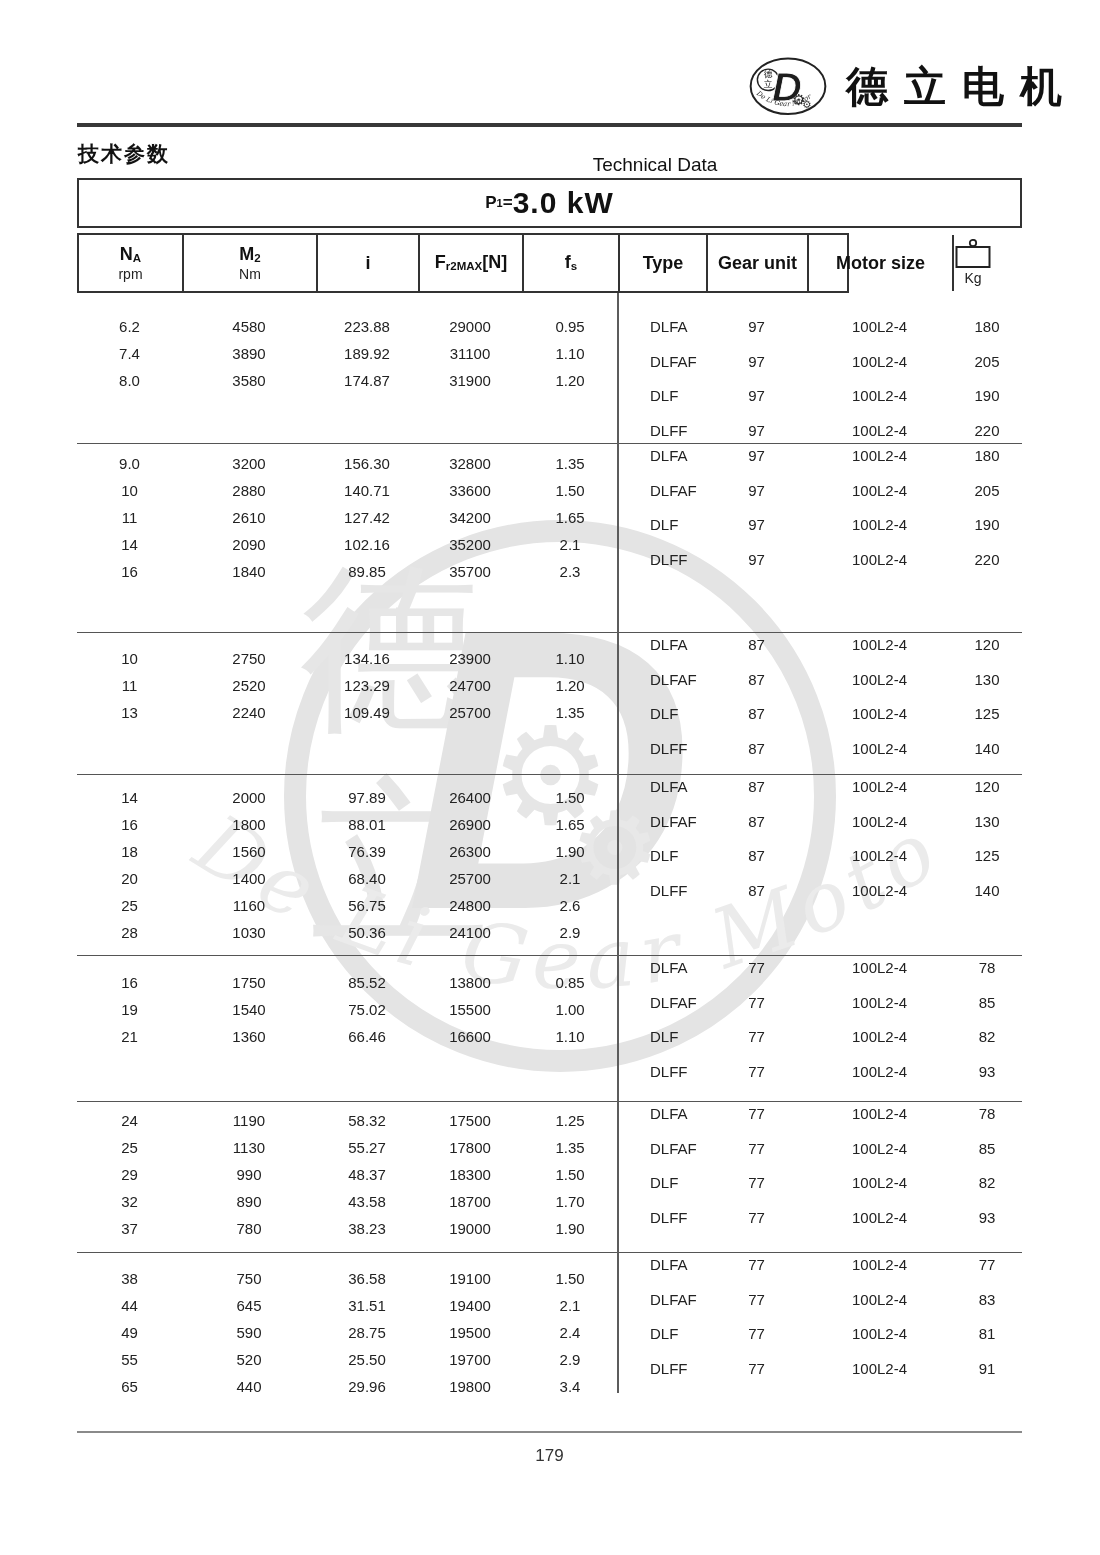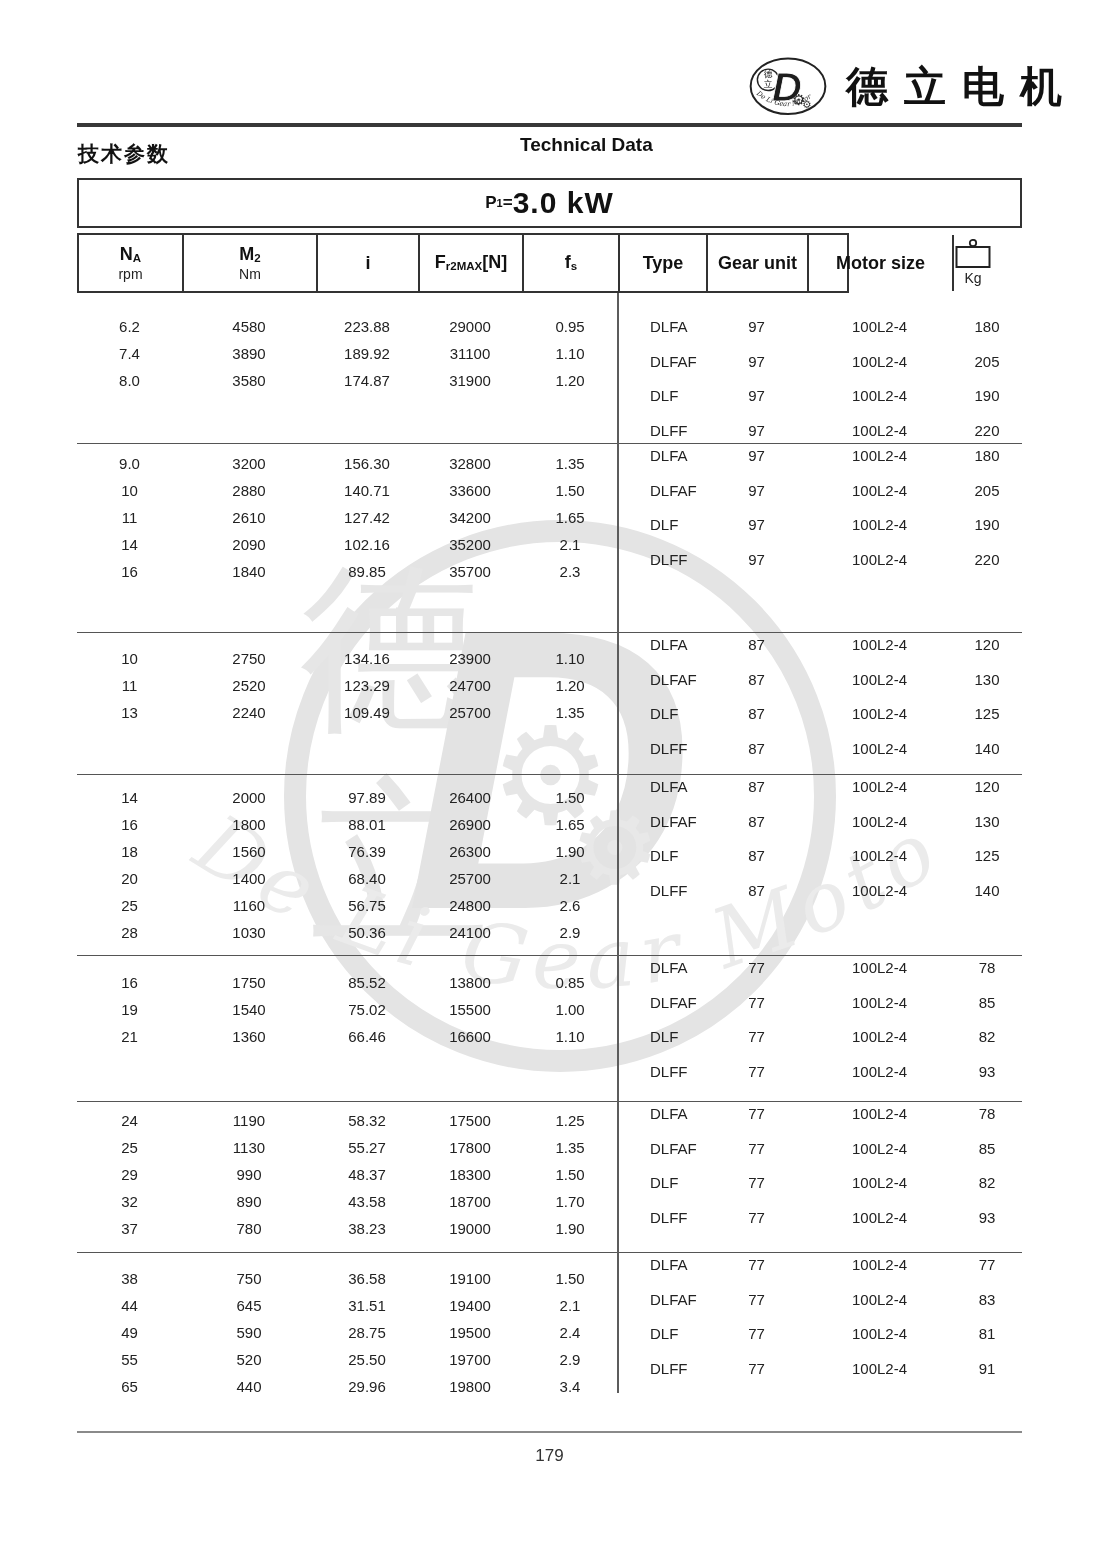--- a/index.html
+++ b/index.html
@@ -17,21 +17,21 @@
   
   .logo-area { position:absolute; top:56px; left:748px; display:flex; align-items:center; gap:18px; z-index:2; }
   .brand-name {
     font-family:"DejaVu Serif", serif;
     font-size:42px; font-weight:bold; color:#111;
     letter-spacing:16px; white-space:nowrap; line-height:1;
   }
   .top-rule { position:absolute; left:77px; top:123px; width:945px; height:4px; background:#383838; z-index:2; }
   
   .title-cn { position:absolute; left:78px; top:140px; font-size:21px; font-weight:bold; color:#111; letter-spacing:2px; z-index:2; }
-  .title-en { position:absolute; left:520px; top:134px; width:270px; font-size:19px; font-weight:bold; color:#111; z-index:2; }
+  .title-en { position:absolute; left:520px; top:154px; width:270px; text-align:center; font-size:19px; font-weight:normal; color:#111; z-index:2; }
   
   .power-box {
     position:absolute; left:77px; top:178px; width:945px; height:50px;
     border:2px solid #333; display:flex; align-items:center; justify-content:center; z-index:2;
     background:transparent;
   }
   .p-sym { font-size:17px; font-weight:bold; color:#111; }
   .p-sub { font-size:11px; font-weight:bold; color:#111; vertical-align:-3px; }
   .p-eq  { font-size:17px; font-weight:bold; color:#111; }
   .p-val { font-size:30px; font-weight:bold; color:#111; letter-spacing:1px; }

